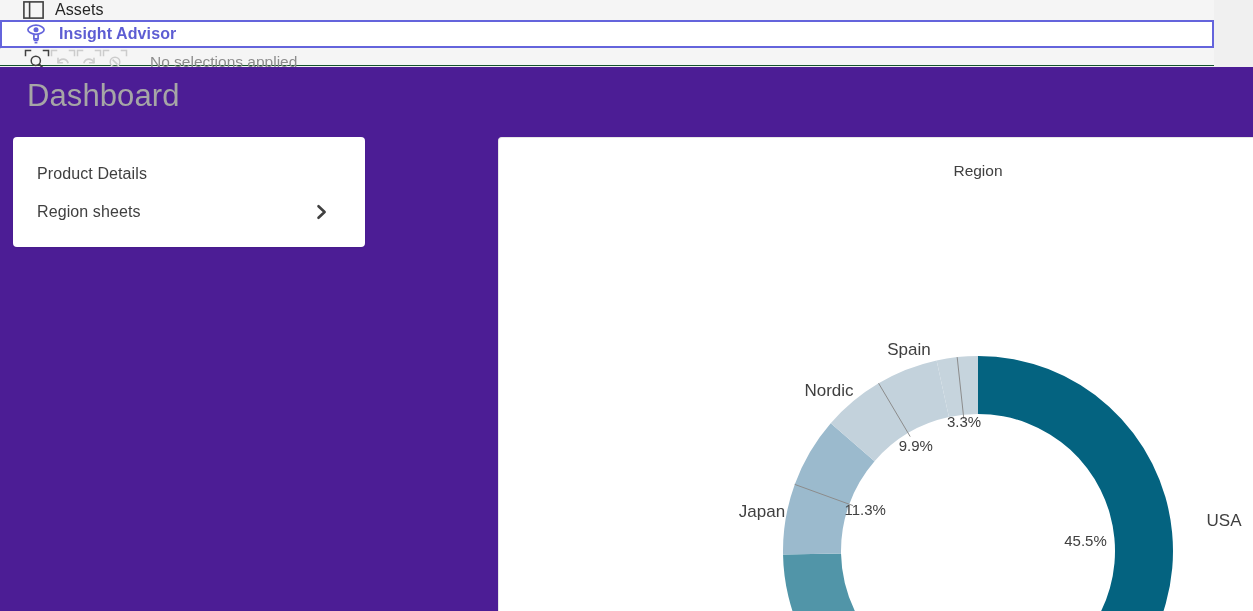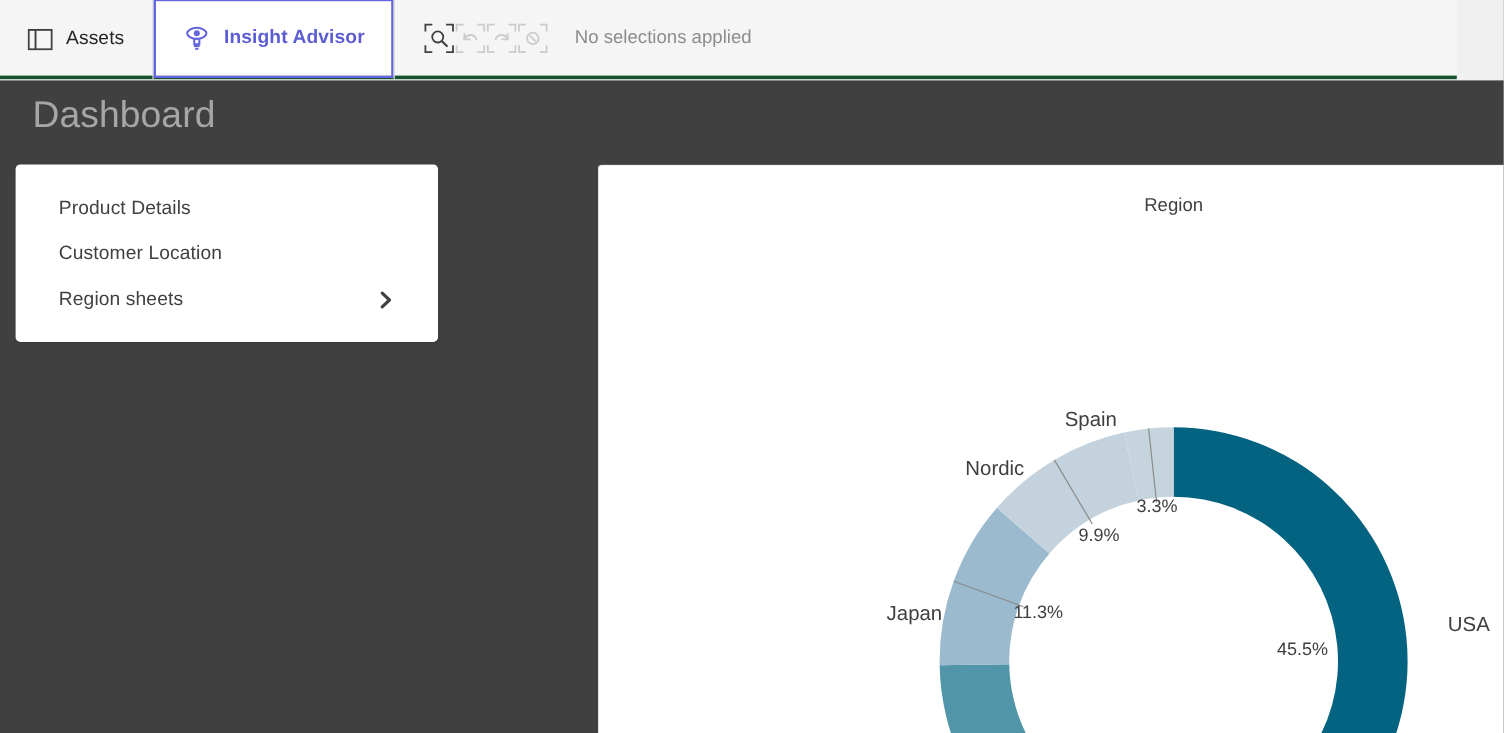--- a/index.html
+++ b/index.html
@@ -11,23 +11,24 @@
     font-family: "Liberation Sans", sans-serif;
     -webkit-font-smoothing: antialiased;
   }
 
   
   .toolbar {
     position: absolute;
     left: 0; top: 0;
     width: 1214px; height: 66px;
     background: #f5f5f5;
-    border-bottom: 3px solid #14532d;
+    border-bottom: 1px solid #14532d;
     display: flex;
     align-items: stretch;
+    flex-direction: column;
   }
   .tab {
     display: flex;
     align-items: center;
     gap: 11px;
     padding: 0 22px;
     cursor: pointer;
     background: transparent;
     border: 1px solid transparent;
     height: 66px;
@@ -79,41 +80,41 @@
     color: #8c8c8c;
     white-space: nowrap;
     align-self: center;
   }
 
   
   .page {
     position: absolute;
     left: 0; top: 67px;
     width: 1253px; height: 544px;
-    background: #404040;
+    background: #4c1d95;
   }
 
   .page-title {
     position: absolute;
     left: 27px; top: 11px;
     font-size: 31px;
     color: #a6a6a6;
     font-weight: 400;
     letter-spacing: 0.1px;
   }
 
   
   .list-card {
     position: absolute;
     left: 13px; top: 70px;
     width: 352px;
     background: #ffffff;
     border-radius: 4px;
     box-shadow: 0 1px 2px rgba(0,0,0,0.07);
-    padding: 18px 0 16px 12px;
+    padding: 18px 0 16px 0;
   }
   .list-item {
     position: relative;
     display: flex;
     align-items: center;
     justify-content: space-between;
     padding: 10px 24px 10px 24px;
     cursor: pointer;
   }
   .list-item .list-label {
@@ -240,23 +241,20 @@
 <div class="page">
 
   <div class="page-title">Dashboard</div>
 
   <div class="list-card">
 
     <div class="list-item">
       <span class="list-label">Product Details</span>
     </div>
 
-    <div class="list-item">
-      <span class="list-label">Customer Location</span>
-    </div>
 
     <div class="list-item">
       <span class="list-label">Region sheets</span>
       <span class="chevron">
         <svg viewBox="0 0 14 18" width="14" height="18">
           <path d="M3.5 3.2L9.6 9l-6.1 5.8" fill="none" stroke="#404040" stroke-width="2.6" stroke-linecap="round" stroke-linejoin="round"></path>
         </svg>
       </span>
     </div>
   </div>

